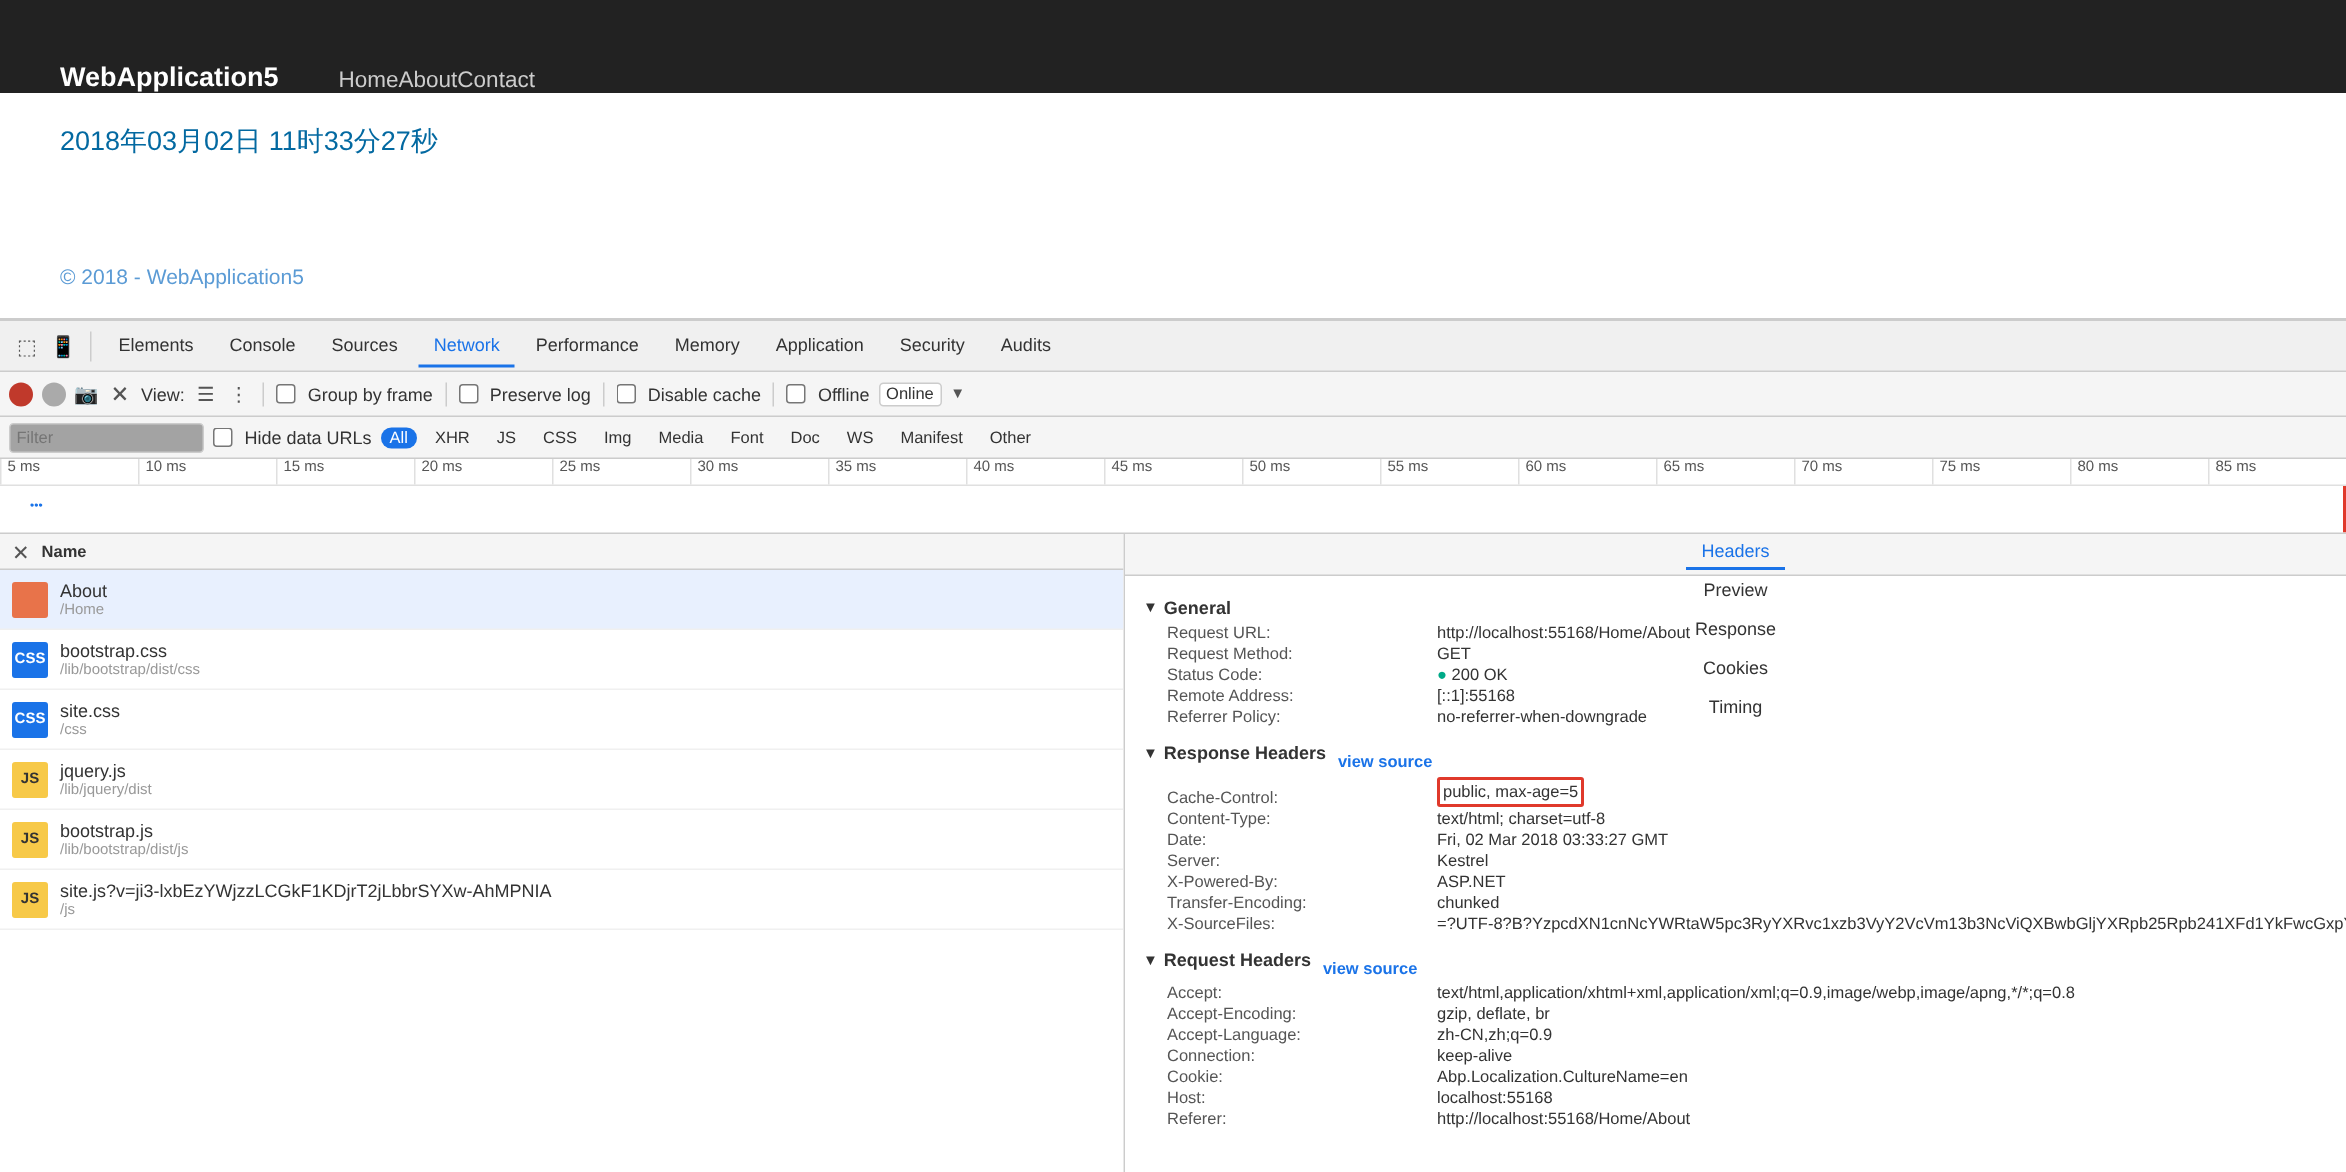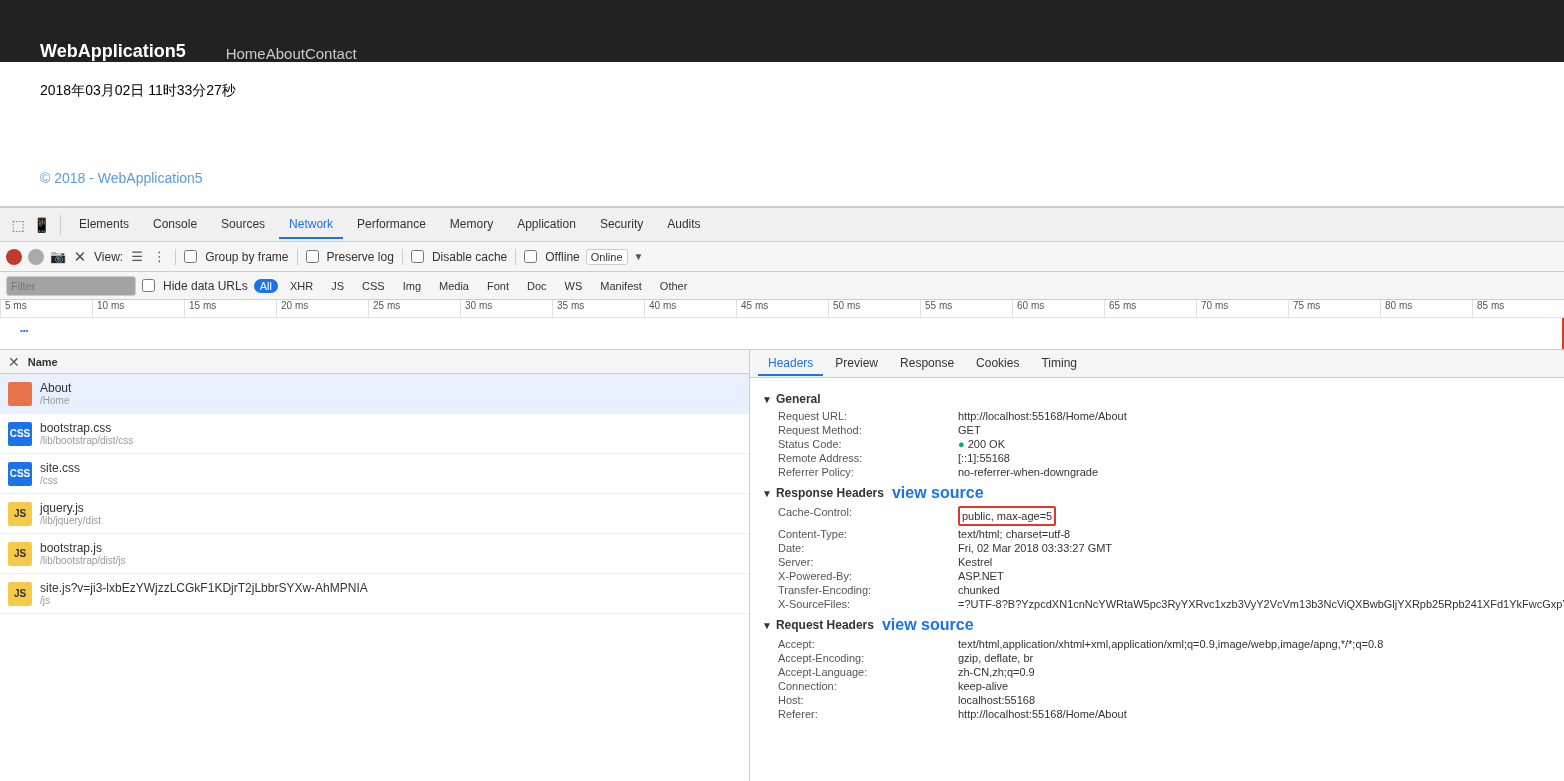--- a/index.html
+++ b/index.html
@@ -22,22 +22,22 @@
     }
     .navbar-links { display: flex; }
     .navbar-link { color: #ccc; font-size: 15px; cursor: pointer; }
 
     
     .page-content {
       padding: 20px 40px;
       background: #fff;
     }
     .page-date {
-      color: #000000;
-      font-size: 14px;
+      color: #0369a1;
+      font-size: 18px;
       margin-bottom: 20px;
     }
     .page-footer-text {
       color: #555;
       font-size: 14px;
       margin-top: 20px;
     }
     .page-footer-link { color: #5b9bd5; }
 
     
@@ -276,20 +276,21 @@
       background: #fff;
     }
     .details-tabs {
       display: flex;
       align-items: center;
       border-bottom: 1px solid #ccc;
       background: #f5f5f5;
       height: 28px;
       padding: 0 8px;
       gap: 2px;
+      flex-direction: column;
     }
     .details-tab {
       padding: 4px 10px;
       font-size: 12px;
       cursor: pointer;
       color: #333;
       border-bottom: 2px solid transparent;
     }
     .details-tab.active {
       color: #1a73e8;
@@ -315,23 +316,24 @@
     .header-row {
       display: flex;
       margin: 2px 0;
       padding-left: 16px;
     }
     .header-key { color: #555; min-width: 180px; font-size: 11px; }
     .header-val { color: #333; font-size: 11px; flex: 1; }
     .status-green { color: #0a8; }
     .view-source-link {
       color: #1a73e8;
-      font-size: 16px;
+      font-size: 11px;
       cursor: pointer;
       margin-left: 8px;
+      margin-top: 12px;
     }
 
     
     .highlighted-box {
       border: 2px solid #e0392b;
       border-radius: 2px;
       padding: 2px;
       display: inline-block;
       background: transparent;
     }
@@ -534,21 +536,21 @@
   </div>
           <div class="header-row">
     <span class="header-key">Remote Address:</span>
     <span class="header-val">[::1]:55168</span>
   </div>
           <div class="header-row">
     <span class="header-key">Referrer Policy:</span>
     <span class="header-val">no-referrer-when-downgrade</span>
   </div>
           <div class="section-header"><span class="section-toggle">▼</span> Response Headers <span class="view-source-link">view source</span></div>
-          <div class="header-row" style="background:transparent;">
+          <div class="header-row" style="background:transparent;align-items:flex-end;">
     <span class="header-key">Cache-Control:</span>
     <span class="header-val"><span class="highlighted-box">public, max-age=5</span></span>
           </div>
           <div class="header-row" style="">
     <span class="header-key">Content-Type:</span>
     <span class="header-val">text/html; charset=utf-8</span>
           </div>
           <div class="header-row" style="">
     <span class="header-key">Date:</span>
     <span class="header-val">Fri, 02 Mar 2018 03:33:27 GMT</span>
@@ -580,20 +582,24 @@
   </div>
           <div class="header-row">
     <span class="header-key">Accept-Language:</span>
     <span class="header-val">zh-CN,zh;q=0.9</span>
   </div>
           <div class="header-row">
     <span class="header-key">Connection:</span>
     <span class="header-val">keep-alive</span>
   </div>
           <div class="header-row">
+    <span class="header-key">Cookie:</span>
+    <span class="header-val">Abp.Localization.CultureName=en</span>
+  </div>
+          <div class="header-row">
     <span class="header-key">Host:</span>
     <span class="header-val">localhost:55168</span>
   </div>
           <div class="header-row">
     <span class="header-key">Referer:</span>
     <span class="header-val">http://localhost:55168/Home/About</span>
   </div>
         </div>
     </div>
 

